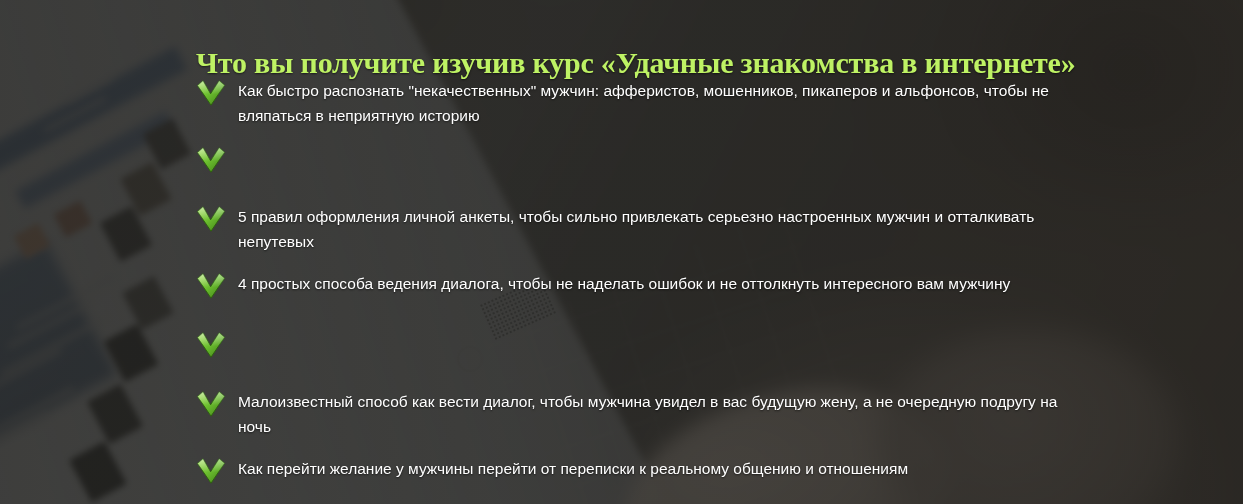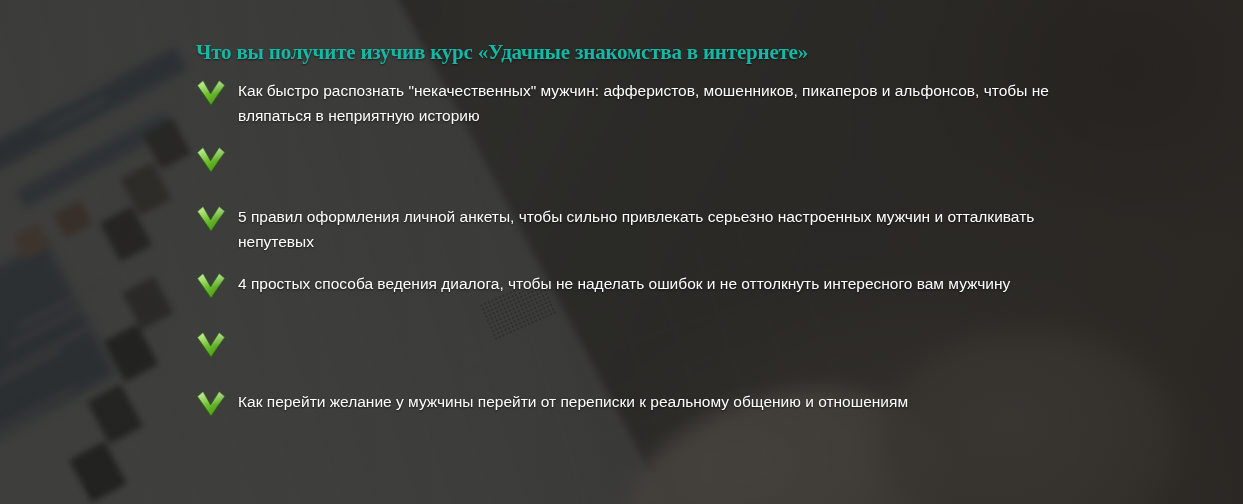--- a/index.html
+++ b/index.html
@@ -203,24 +203,24 @@
   .content {
     position: relative;
     z-index: 5;
     padding: 0;
   }
   .headline {
     position: absolute;
     left: 196px;
     top: 26px;
     width: 1000px;
-    color: #14b8a6;
+    color: #bef264;
     font-family: "Liberation Serif", "DejaVu Serif", serif;
     font-weight: bold;
-    font-size: 21px;
+    font-size: 30px;
     letter-spacing: -0.2px;
     white-space: nowrap;
     text-shadow: 0 1px 2px rgba(0,0,0,.55);
   }
   .benefits {
     position: absolute;
     left: 196px;
     top: 78px;
     width: 1010px;
   }
@@ -352,20 +352,29 @@
 
       <div class="benefit">
         <span class="check">
           <svg width="30" height="26" viewBox="0 0 30 26">
             <path d="M1.5 5.5 L7 0.8 L14.6 13.8 L23.2 0.8 L28.6 5.2 L15 25.2 Z" fill="url(#g1)" stroke="#2f6310" stroke-width="1"></path>
             <path d="M1.5 5.5 L7 0.8 L14.6 13.8 L23.2 0.8 L28.6 5.2 L15 25.2 Z" fill="url(#g1b)"></path>
           </svg>
         </span>
       </div>
 
+      <div class="benefit">
+        <span class="check">
+          <svg width="30" height="26" viewBox="0 0 30 26">
+            <path d="M1.5 5.5 L7 0.8 L14.6 13.8 L23.2 0.8 L28.6 5.2 L15 25.2 Z" fill="url(#g1)" stroke="#2f6310" stroke-width="1"></path>
+            <path d="M1.5 5.5 L7 0.8 L14.6 13.8 L23.2 0.8 L28.6 5.2 L15 25.2 Z" fill="url(#g1b)"></path>
+          </svg>
+        </span>
+        <span class="benefit-text">Малоизвестный способ как вести диалог, чтобы мужчина увидел в вас будущую жену, а не очередную подругу на ночь</span>
+      </div>
 
       <div class="benefit">
         <span class="check">
           <svg width="30" height="26" viewBox="0 0 30 26">
             <path d="M1.5 5.5 L7 0.8 L14.6 13.8 L23.2 0.8 L28.6 5.2 L15 25.2 Z" fill="url(#g1)" stroke="#2f6310" stroke-width="1"></path>
             <path d="M1.5 5.5 L7 0.8 L14.6 13.8 L23.2 0.8 L28.6 5.2 L15 25.2 Z" fill="url(#g1b)"></path>
           </svg>
         </span>
         <span class="benefit-text">Как перейти желание у мужчины перейти от переписки к реальному общению и отношениям</span>
       </div>

